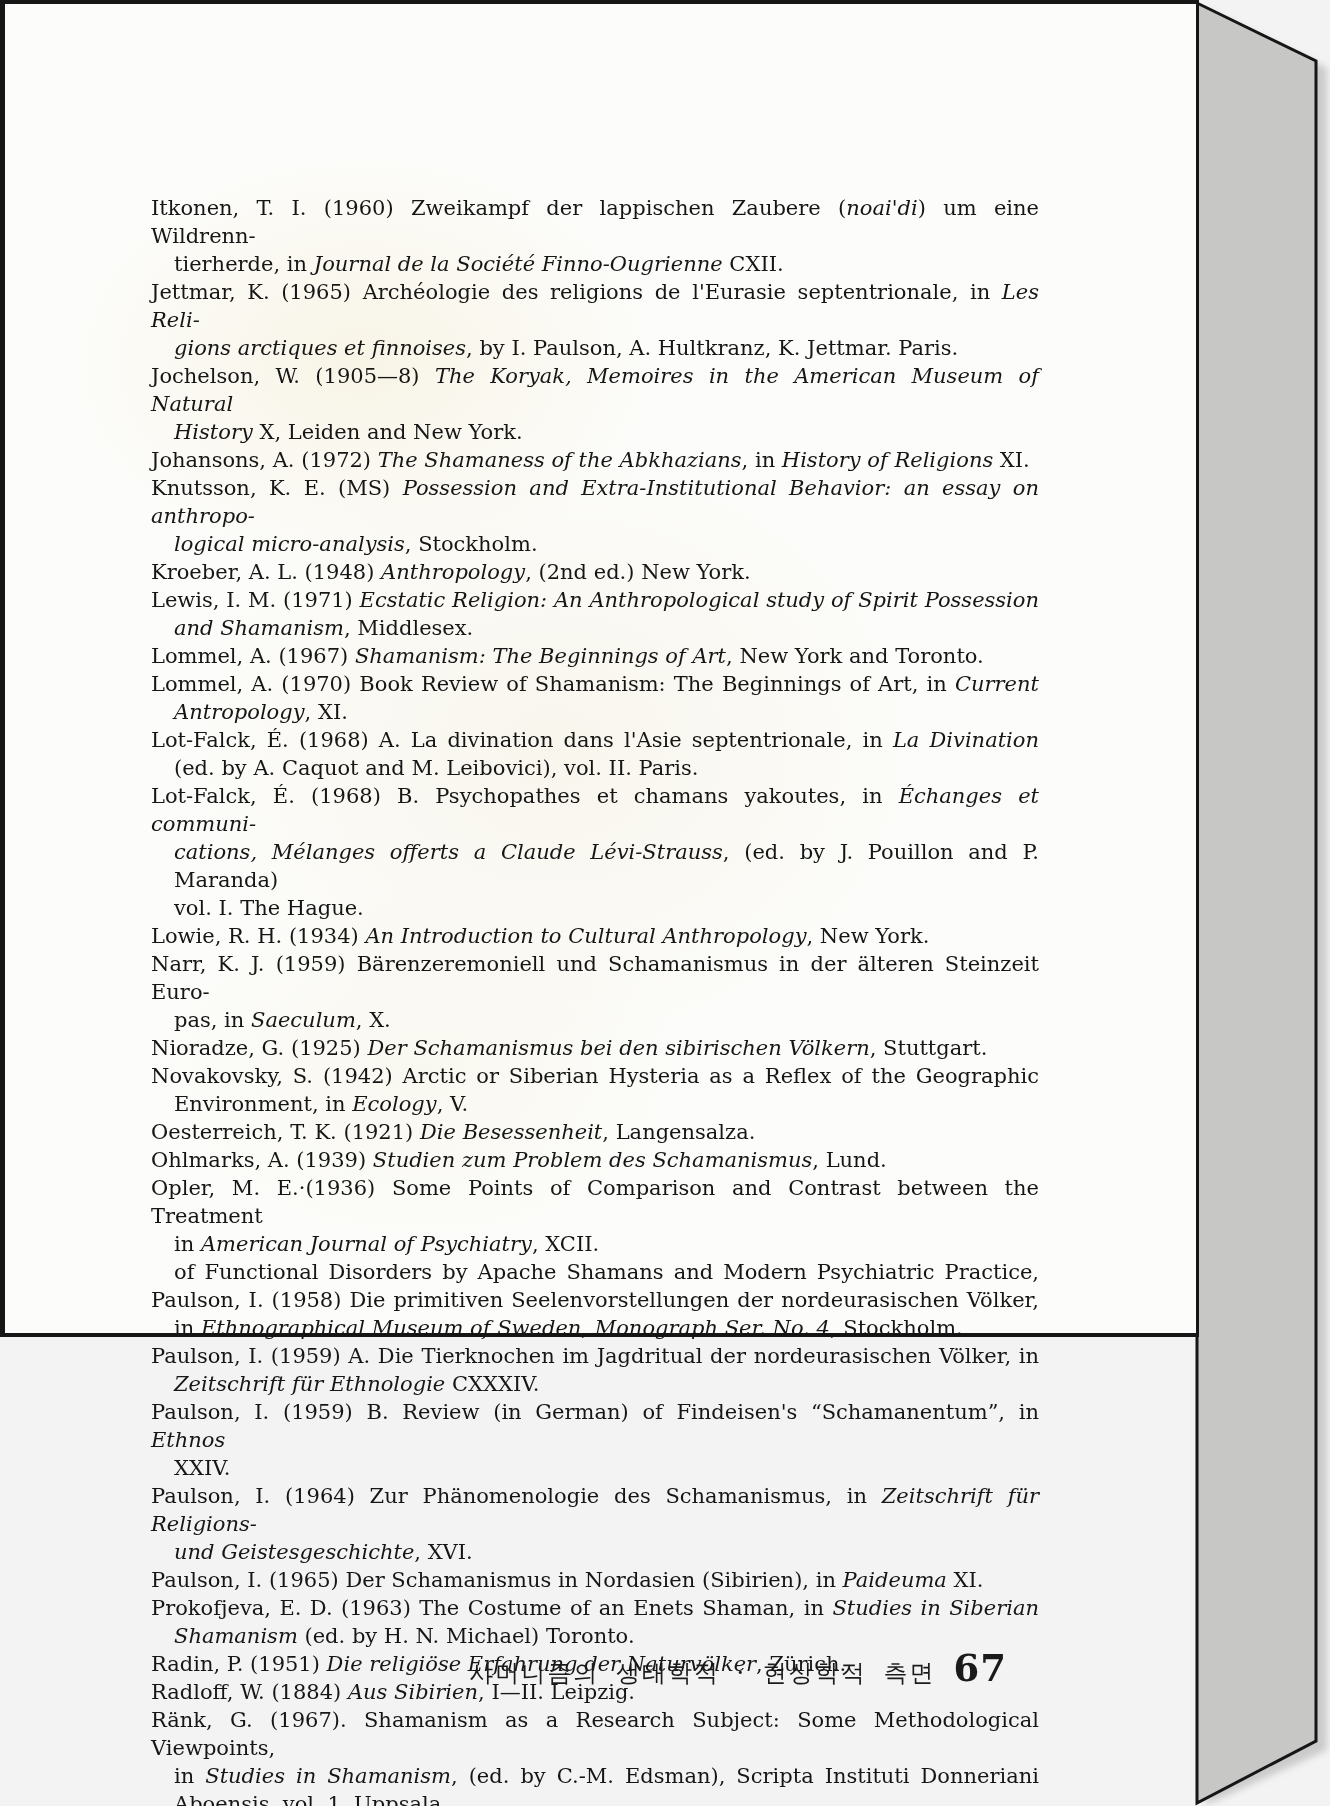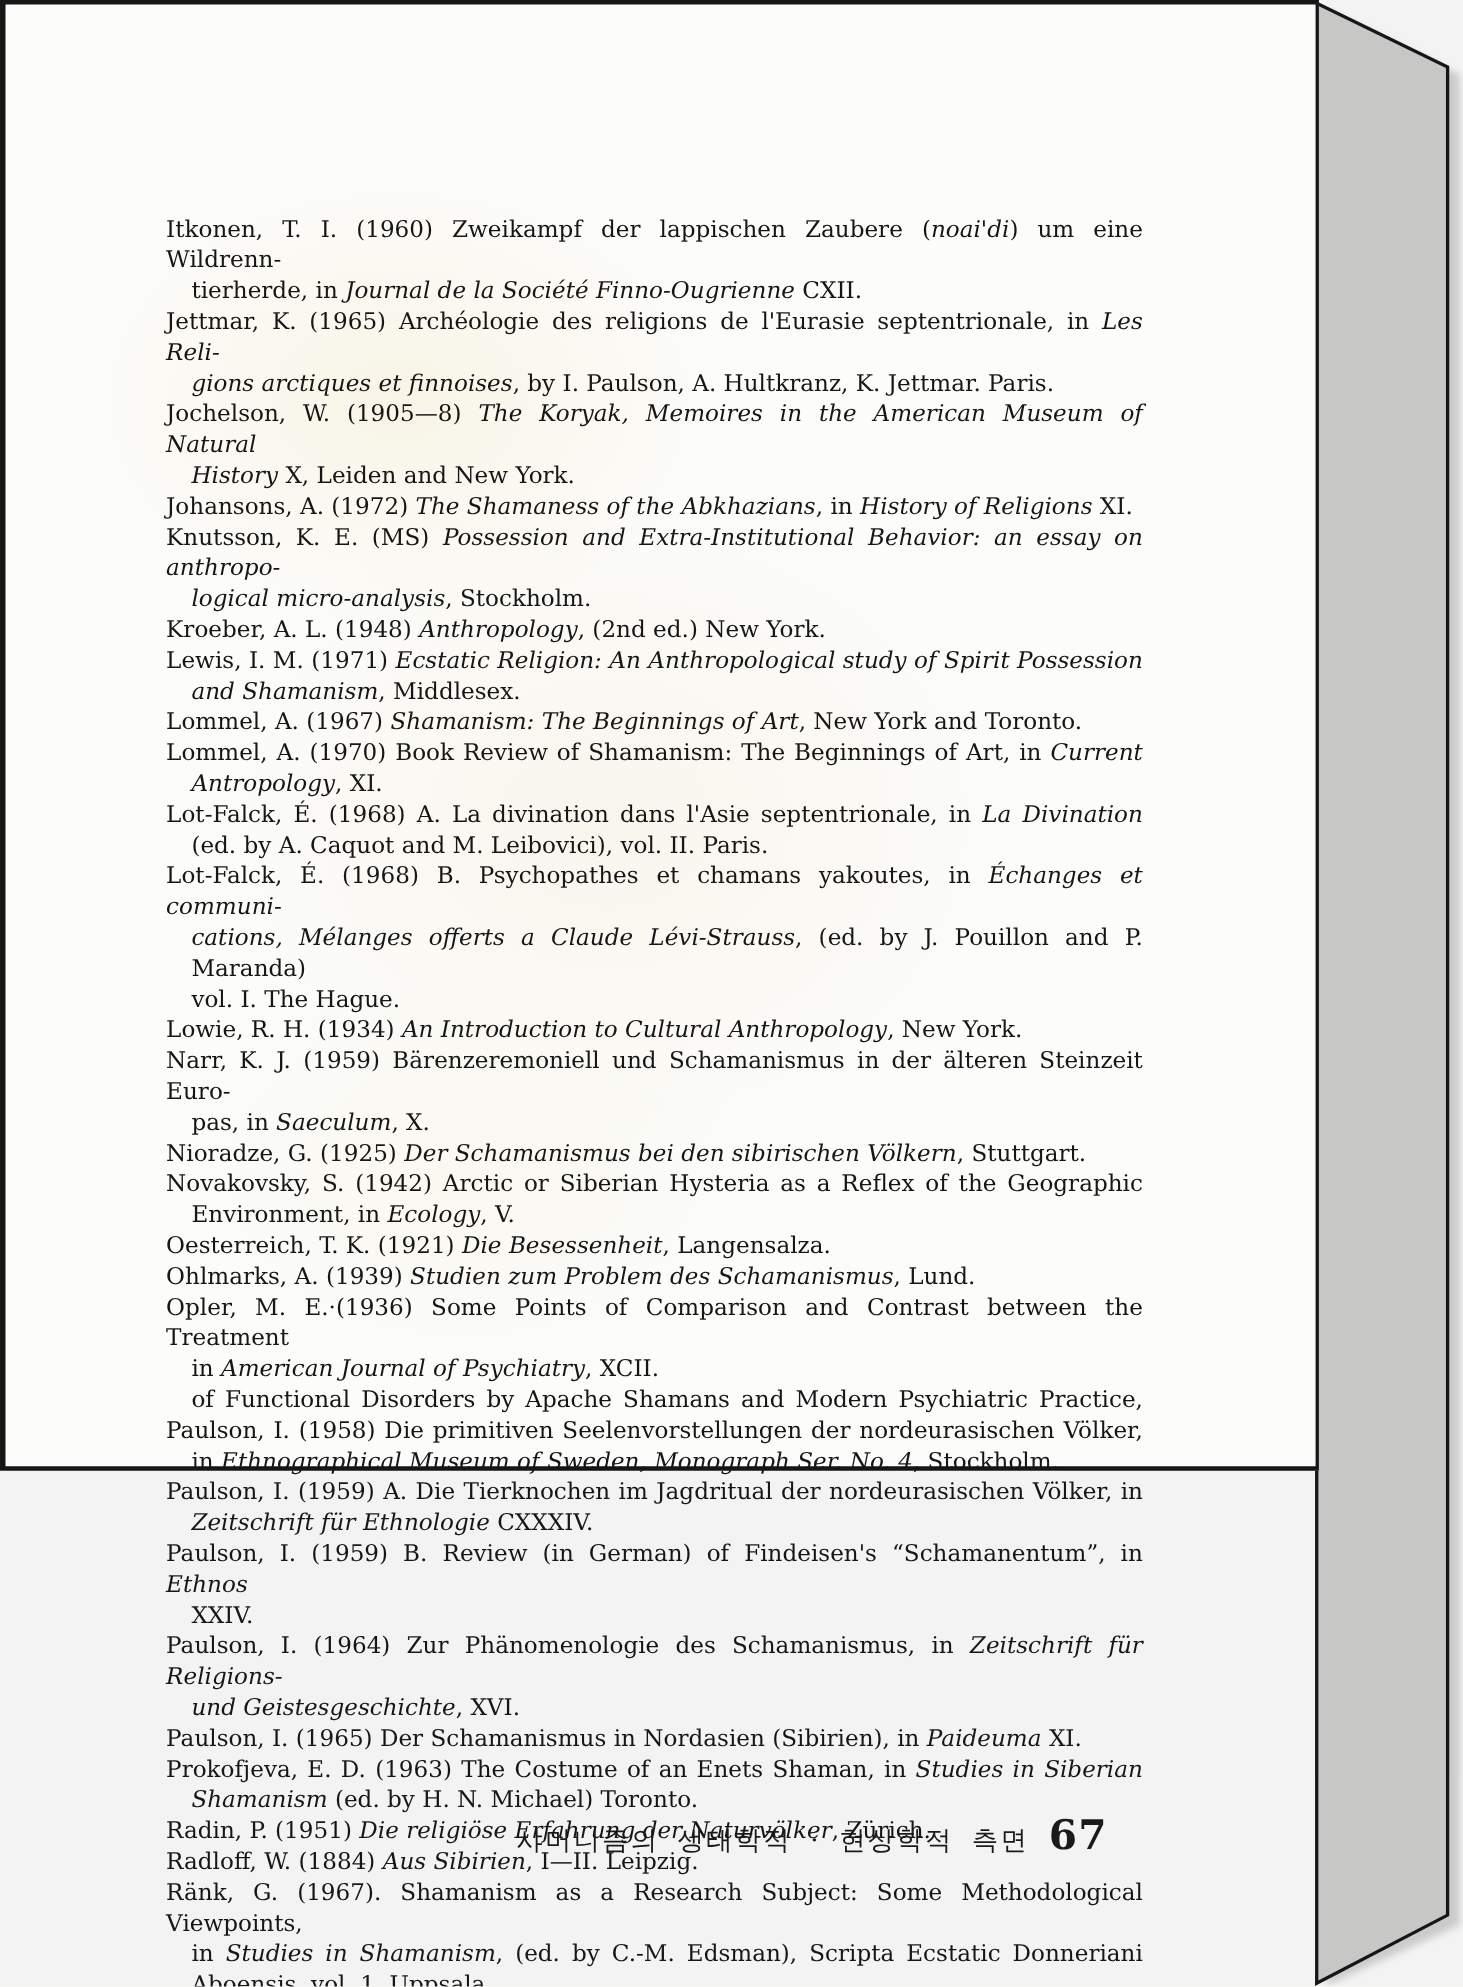--- a/index.html
+++ b/index.html
@@ -141,20 +141,20 @@
         <span class="line cont last"><i>Shamanism</i><span> (ed. by H. N. Michael) Toronto.</span></span>
       </p>
       <p class="ref">
         <span class="line last"><span>Radin, P. (1951) </span><i>Die religiöse Erfahrung der Naturvölker</i><span>, Zürich.</span></span>
       </p>
       <p class="ref">
         <span class="line last"><span>Radloff, W. (1884) </span><i>Aus Sibirien</i><span>, I—II. Leipzig.</span></span>
       </p>
       <p class="ref">
         <span class="line"><span>Ränk, G. (1967). Shamanism as a Research Subject: Some Methodological Viewpoints,</span></span>
-        <span class="line cont"><span>in </span><i>Studies in Shamanism</i><span>, (ed. by C.-M. Edsman), Scripta Ecstatic Donneriani</span></span>
+        <span class="line cont"><span>in </span><i>Studies in Shamanism</i><span>, (ed. by C.-M. Edsman), Scripta Instituti Donneriani</span></span>
         <span class="line cont last"><span>Aboensis, vol. 1, Uppsala.</span></span>
       </p>
     </div>
   <div class="footer">
     <span class="kr">샤머니즘의 생태학적 · 현상학적 측면</span><span class="num">67</span>
   </div>
 </div>
 
 </body></html>

